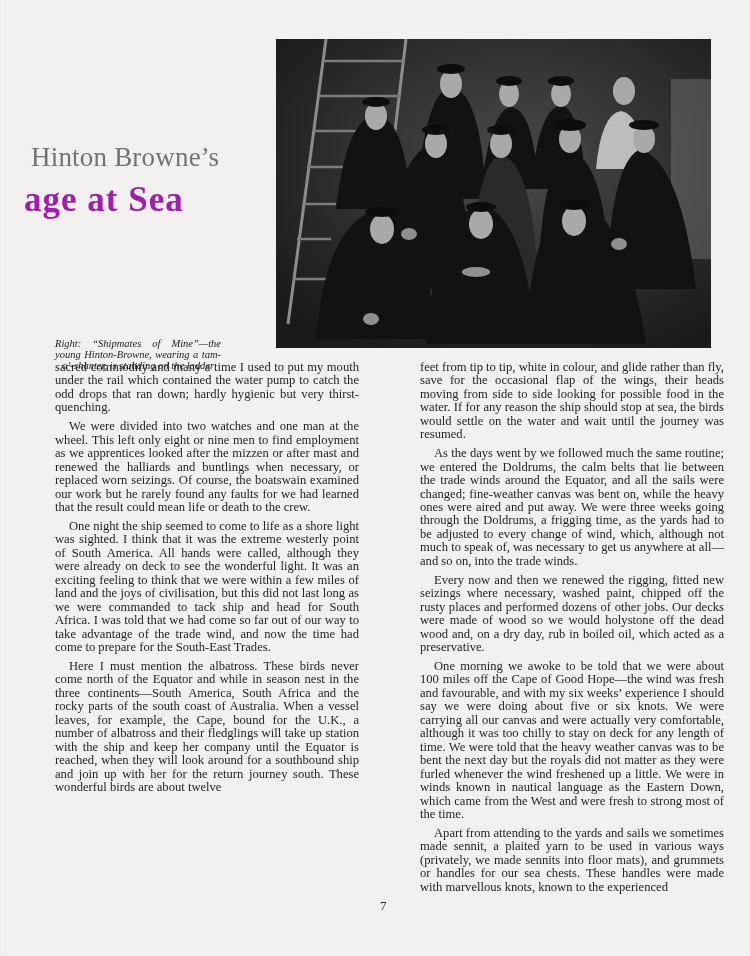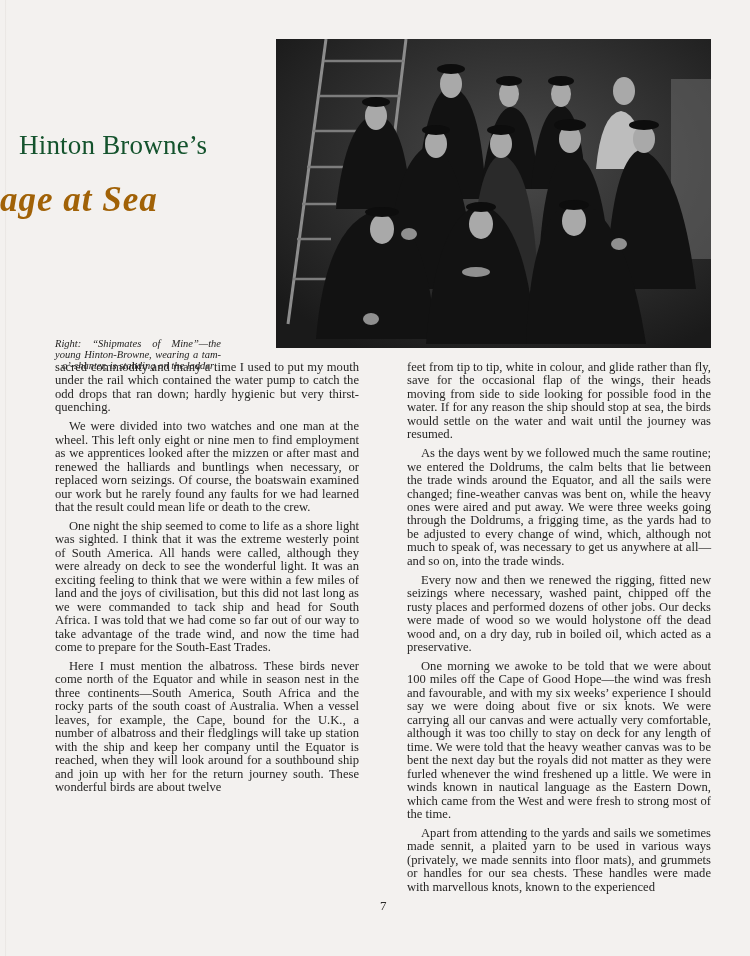--- a/index.html
+++ b/index.html
@@ -9,45 +9,45 @@
     position: relative;
     font-family: "Liberation Serif", "DejaVu Serif", serif;
     color: #2b2a29;
   }
   .fold {
     position: absolute; left: 5px; top: 0; width: 2px; height: 956px;
     background: linear-gradient(to right, #e6e3e0, #f7f5f3);
   }
   .title-line1 {
     position: absolute; left: 19px; top: 130px;
-    font-size: 27px; font-weight: normal; color: #14532d;
-    letter-spacing: 0.2px; margin: 0;
+    font-size: 27px; font-weight: normal; color: #737373;
+    letter-spacing: 0.2px; margin: 12px;
   }
   .title-line2 {
-    position: absolute; left: 0; top: 180px;
-    font-size: 35px; font-style: italic; color: #a16207;
+    position: absolute; left: 24px; top: 180px;
+    font-size: 35px; color: #a21caf;
     letter-spacing: 1px; margin: 0;
   }
   .caption {
     position: absolute; left: 55px; top: 298px; width: 166px;
     font-size: 10.5px; font-style: italic; line-height: 11px;
     text-align: justify; text-align-last: center; color: #1e1d1c; margin-top: 40px;
   }
   .photo {
     position: absolute; left: 276px; top: 39px; width: 435px; height: 309px;
     background: #1f1f1f; overflow: hidden;
   }
   .photo svg { display: block; }
   .col {
     position: absolute; top: 361px; width: 304px;
     font-size: 12.6px; line-height: 13.45px; text-align: justify;
     color: #262524;
   }
   .col-left { left: 55px; }
-  .col-right { left: 407px; }
+  .col-right { left: 420px; }
   .col p { margin: 0 0 5.5px 0; text-indent: 14px; hyphens: manual; }
   .col p.cont { text-indent: 0; }
   .page-number {
     position: absolute; left: 380px; top: 898px;
     font-size: 13px; color: #2b2a29;
   }
 </style>
 </head>
 <body>
 

